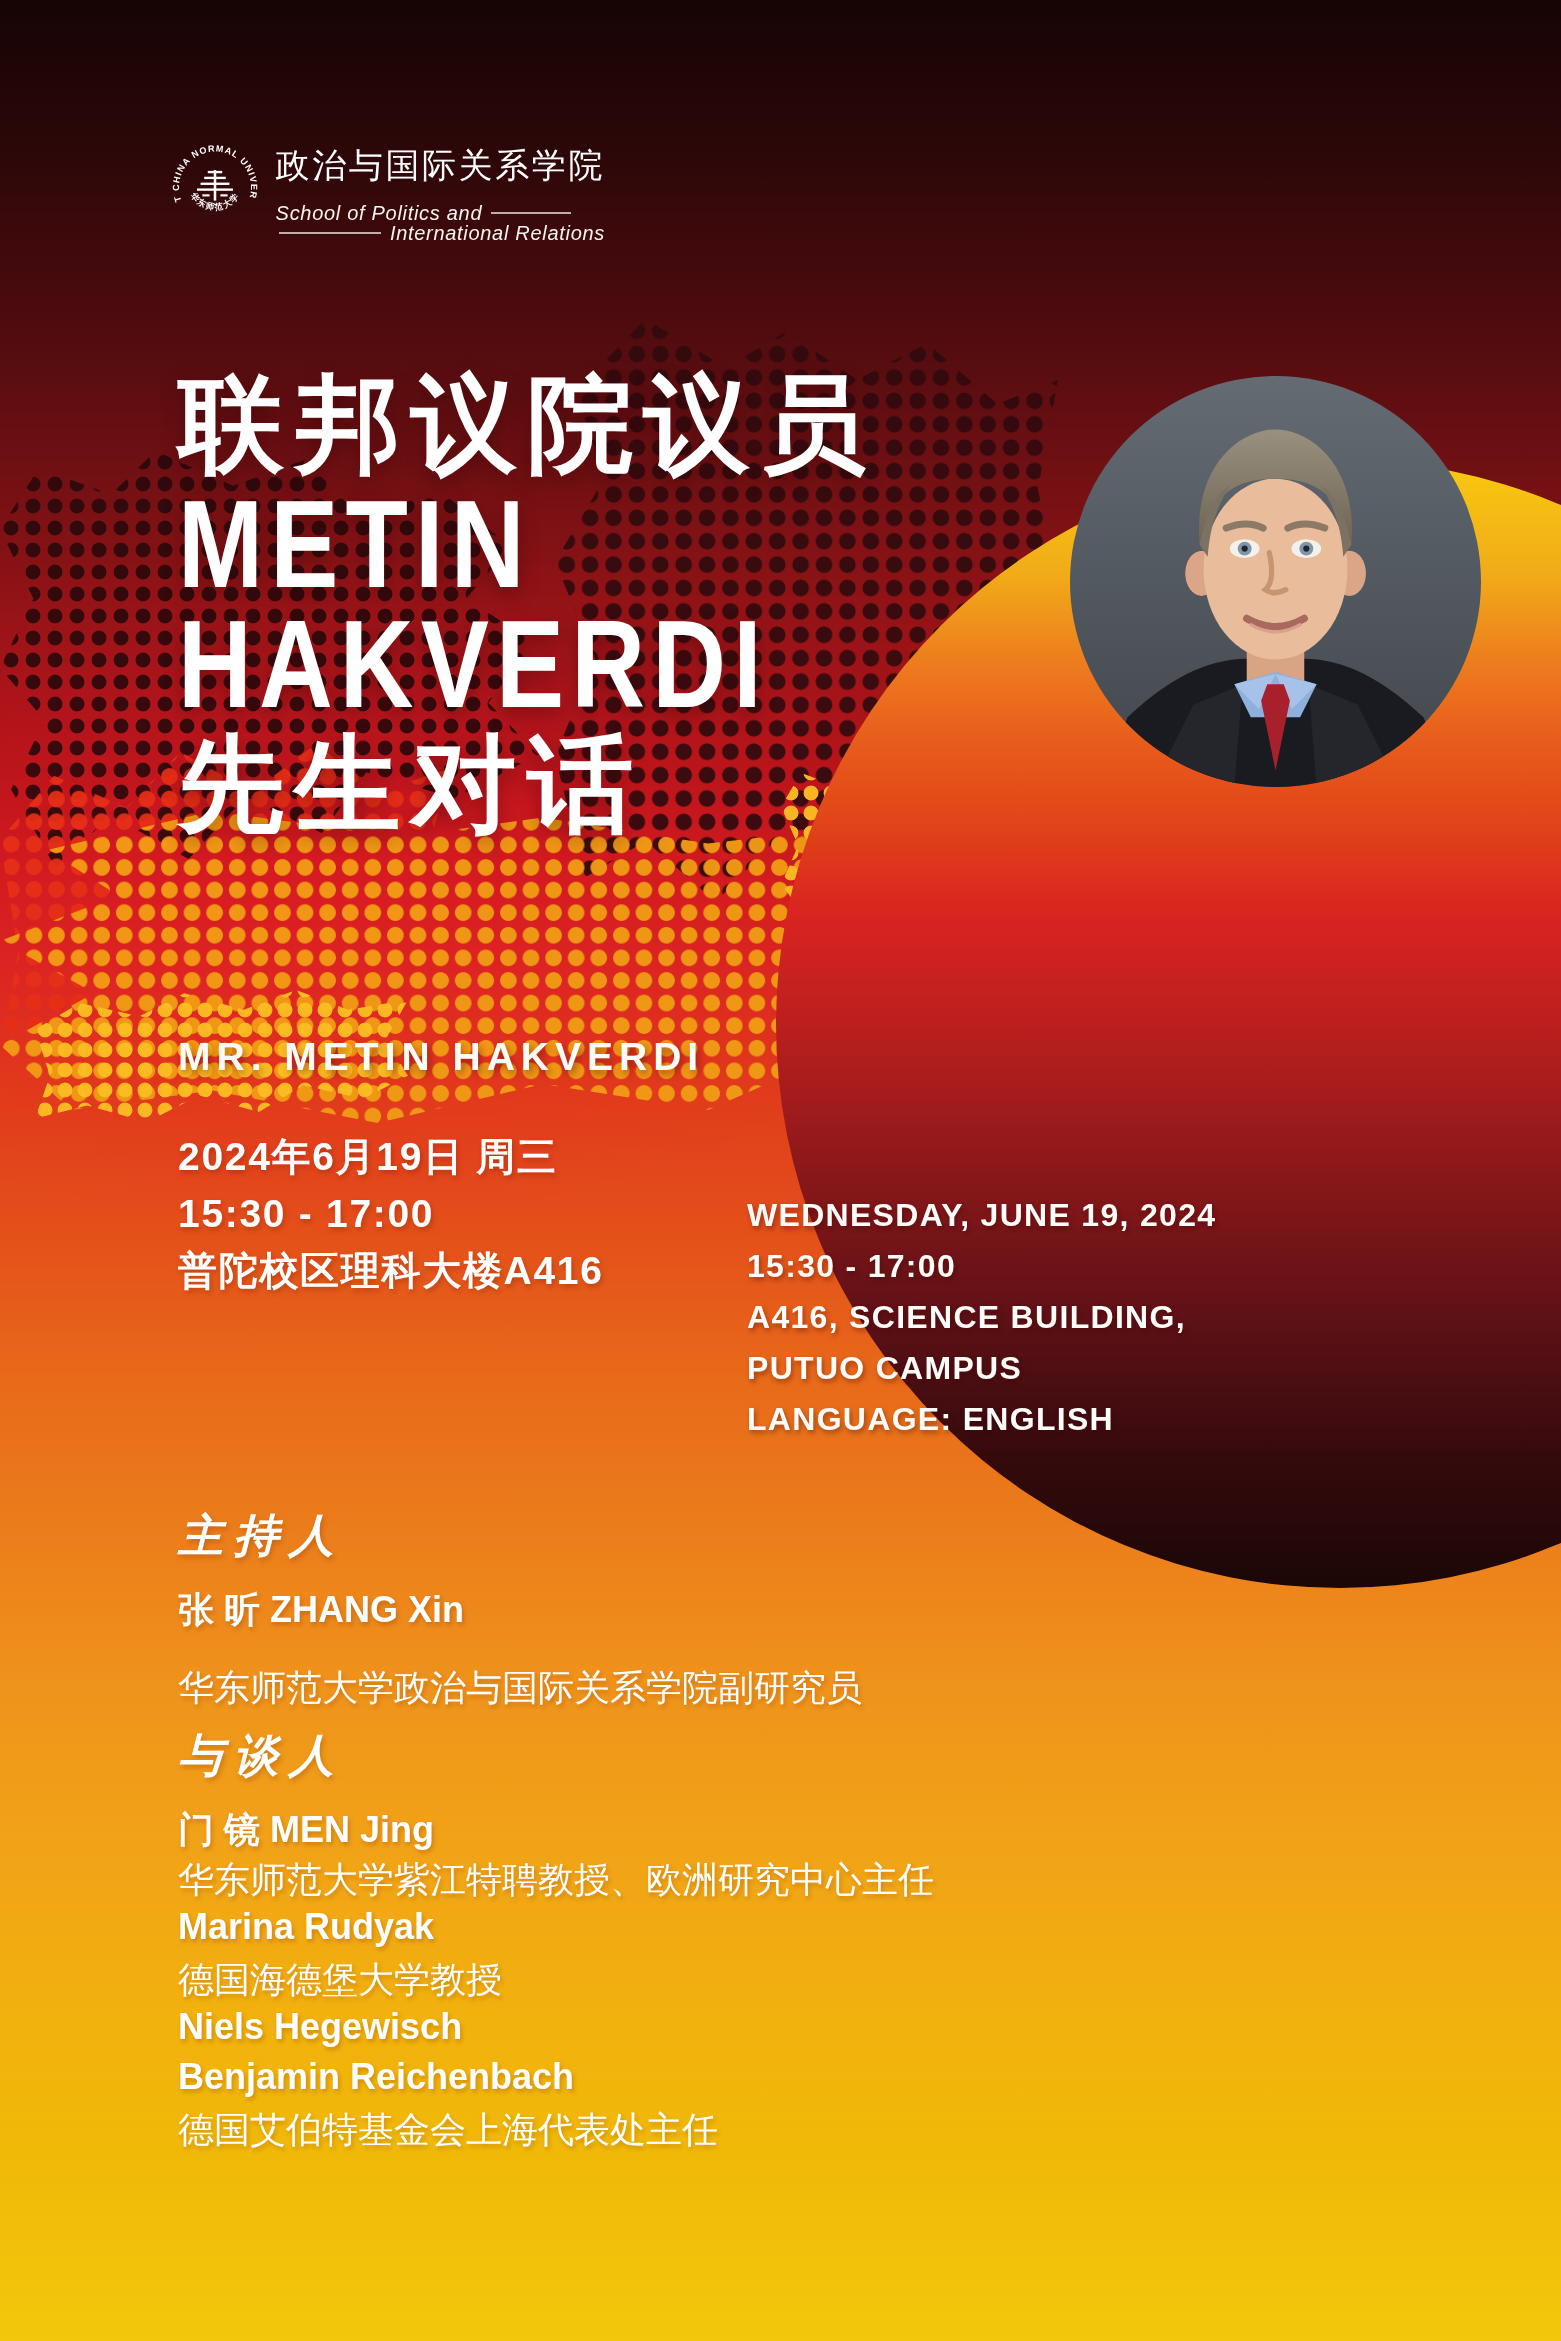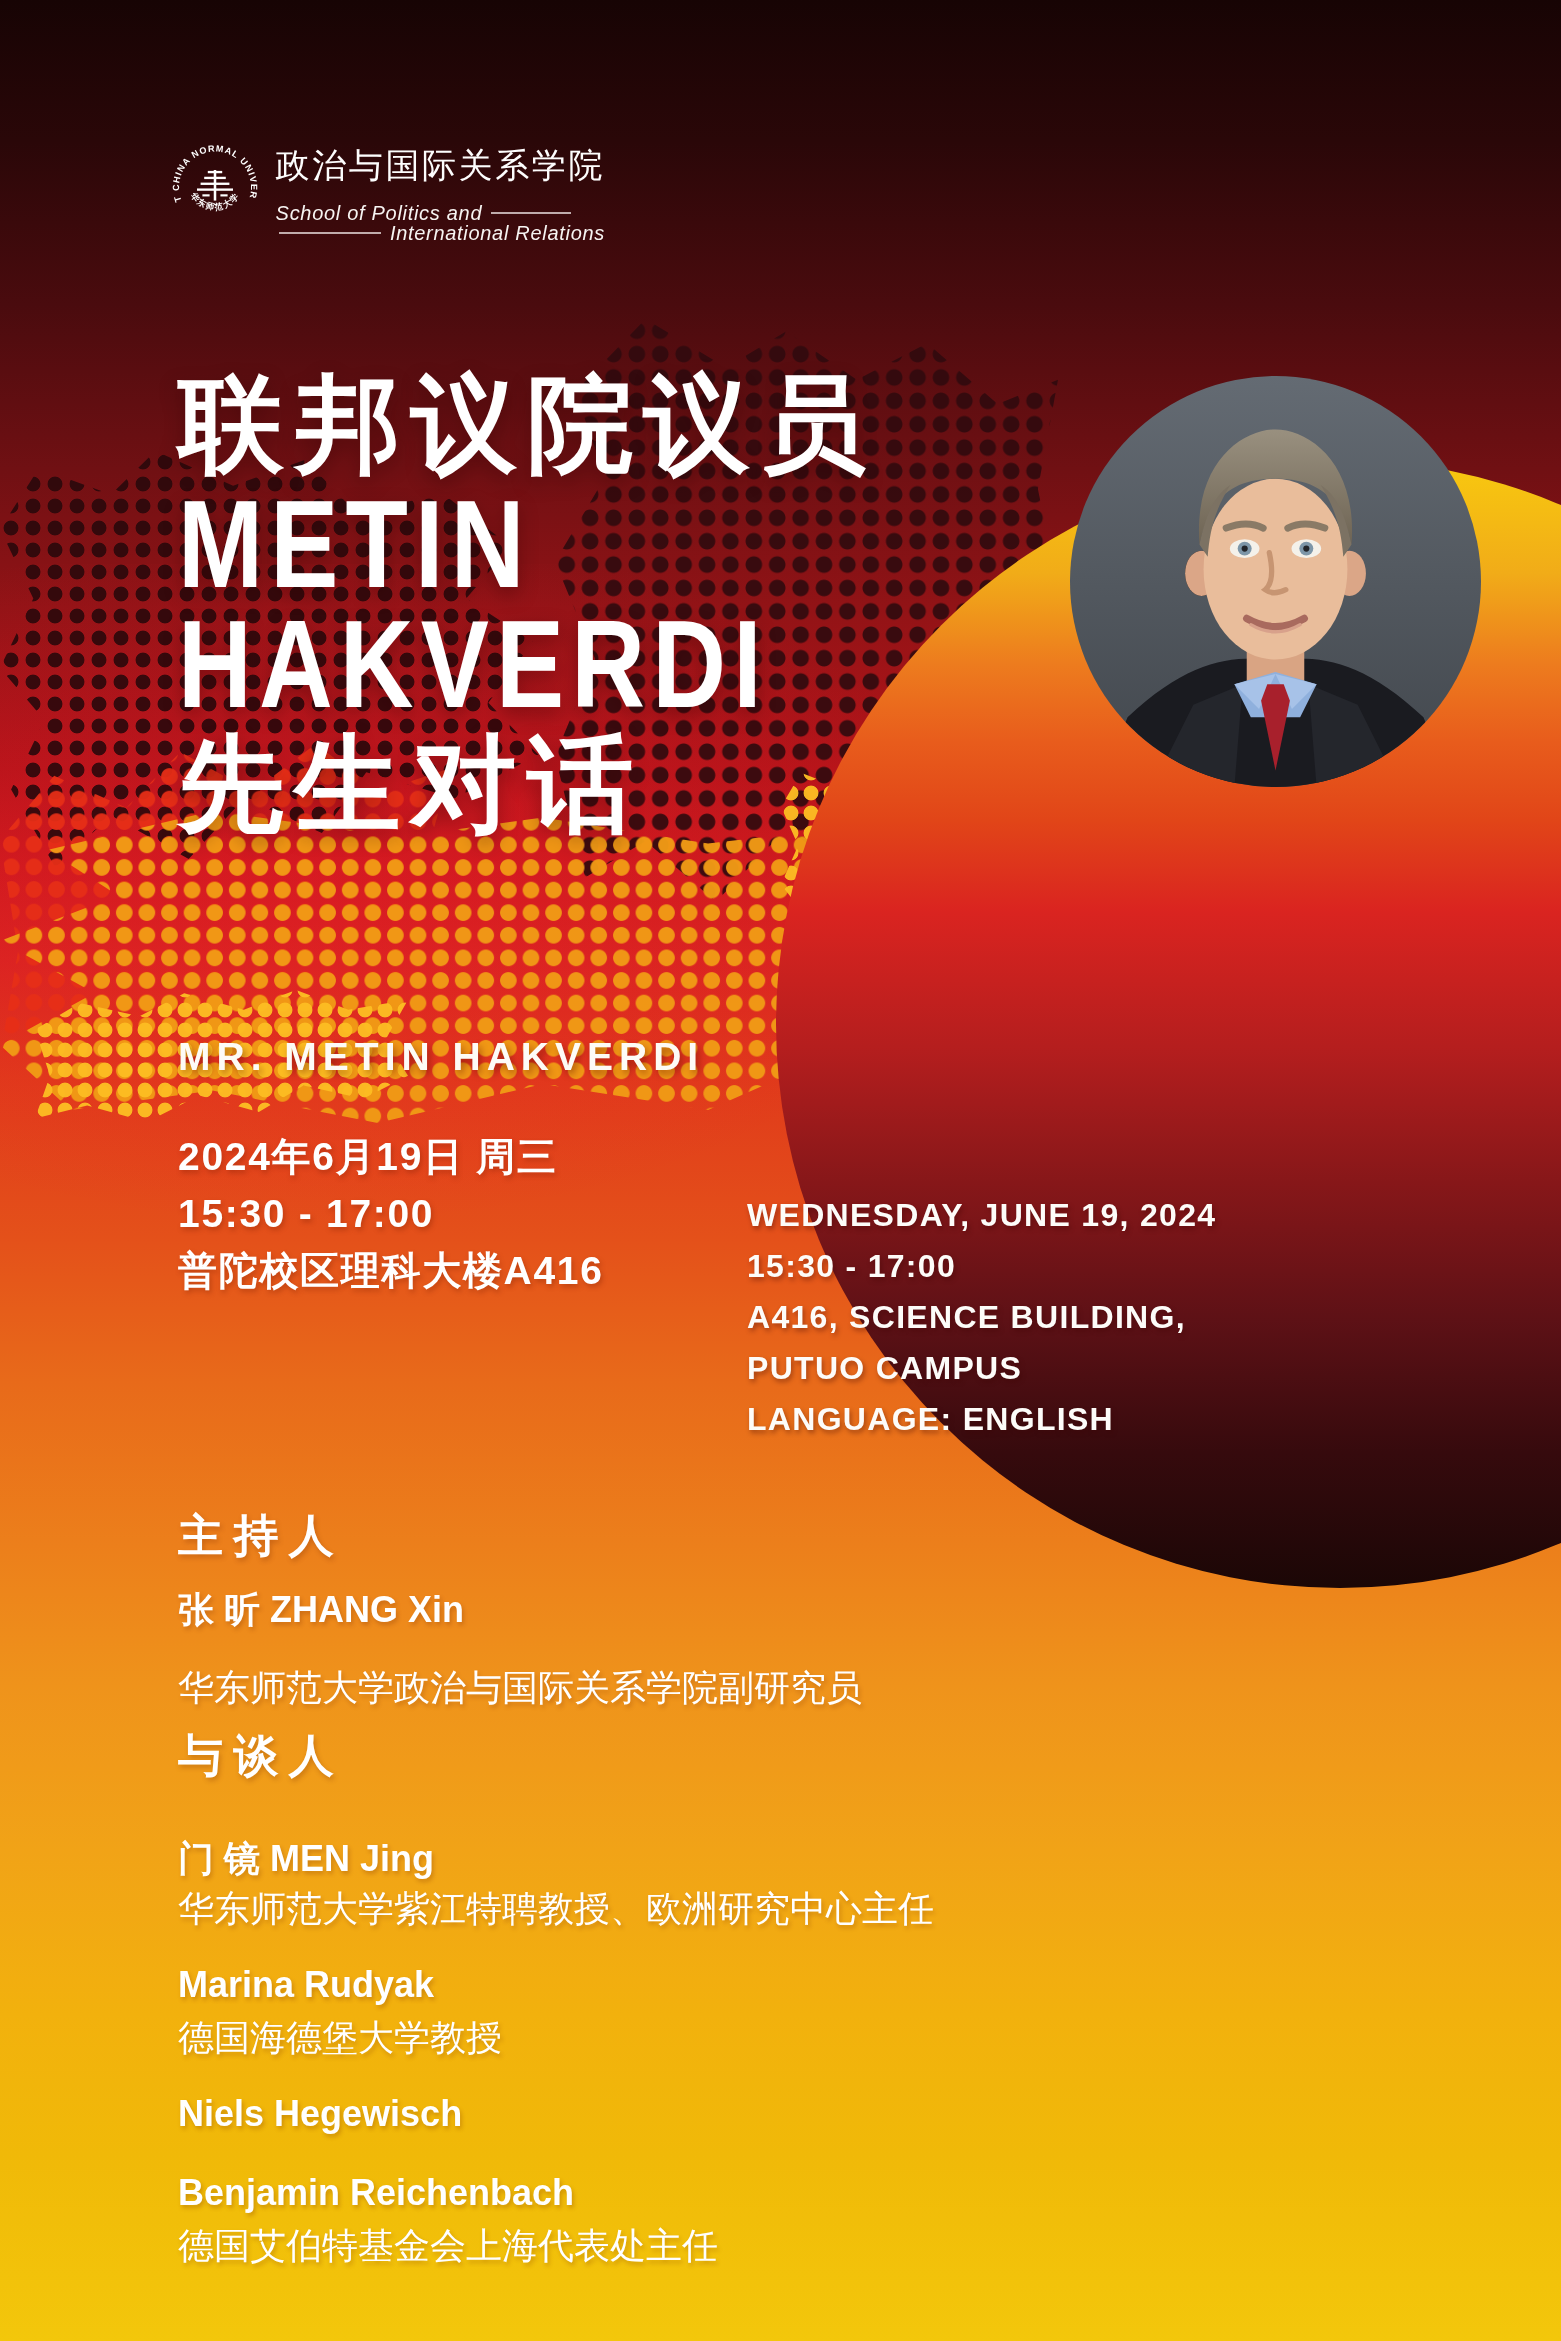--- a/index.html
+++ b/index.html
@@ -55,29 +55,29 @@
     text-shadow:2.6px 3.5px 7px rgba(90,10,0,.45);}
   
   .details-cn{position:absolute;left:178px;top:1128px;color:#fff;font-weight:700;
     font-size:39px;line-height:57px;letter-spacing:1.7px;white-space:nowrap;
     text-shadow:1.7px 2.6px 5.2px rgba(120,30,0,.35);}
   .details-en{position:absolute;left:747px;top:1190px;color:#fdfcf9;font-weight:700;
     font-size:32px;line-height:51px;letter-spacing:1.3px;white-space:nowrap;
     text-shadow:1.7px 2.6px 5.2px rgba(60,5,5,.4);}
   
   .section-heading{position:absolute;left:178px;color:#fff;font-size:45px;font-weight:800;
-    letter-spacing:10.4px;white-space:nowrap;text-shadow:1.7px 2.6px 5.2px rgba(120,40,0,.3);}
+    letter-spacing:10.4px;white-space:nowrap;text-shadow:1.7px 2.6px 5.2px rgba(120,40,0,.3);font-style:italic;}
   .host-heading{top:1506px;}
   .disc-heading{top:1726px;}
   .person-line{color:#fff;white-space:nowrap;text-shadow:1.7px 2.6px 4.3px rgba(120,40,0,.28);}
   .host-name{position:absolute;left:178px;top:1586px;font-size:36px;font-weight:700;}
   .host-title{position:absolute;left:178px;top:1636px;font-size:36px;font-weight:400;margin-top:28px;}
   .disc-list{position:absolute;left:178px;top:1806px;display:flex;flex-direction:column;}
   .disc-list .row{height:50px;display:flex;align-items:flex-start;}
-  .disc-list .name{font-size:36px;font-weight:700;margin-top:29px;}
+  .disc-list .name{font-size:36px;font-weight:700;}
   .disc-list .role{font-size:36px;font-weight:400;}
 </style>
 </head>
 <body>
 
 <div class="poster">
 
   <div class="glow"></div>
 
   <div class="dots dots-dark blobB" style="left:555px;top:319px;width:503px;height:607px;"></div>

